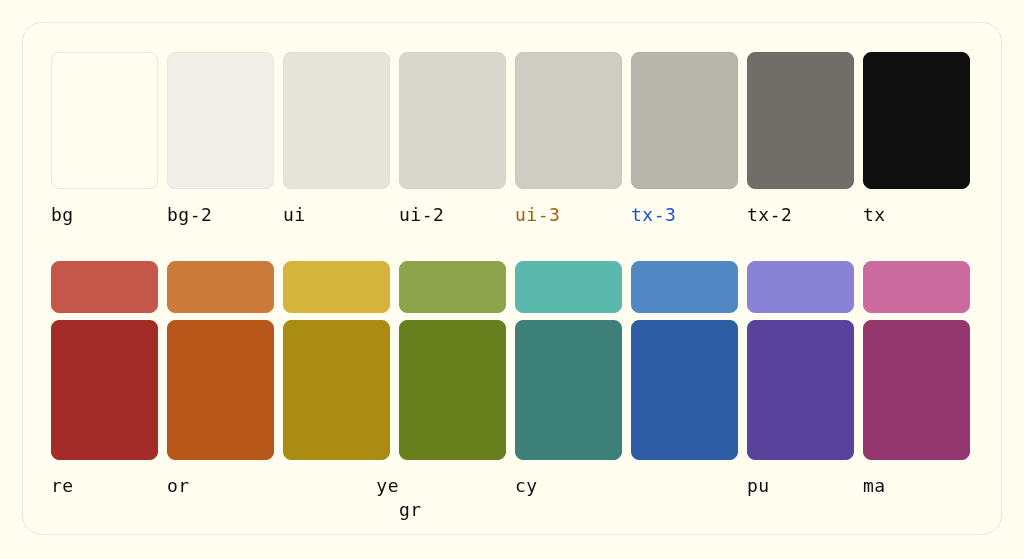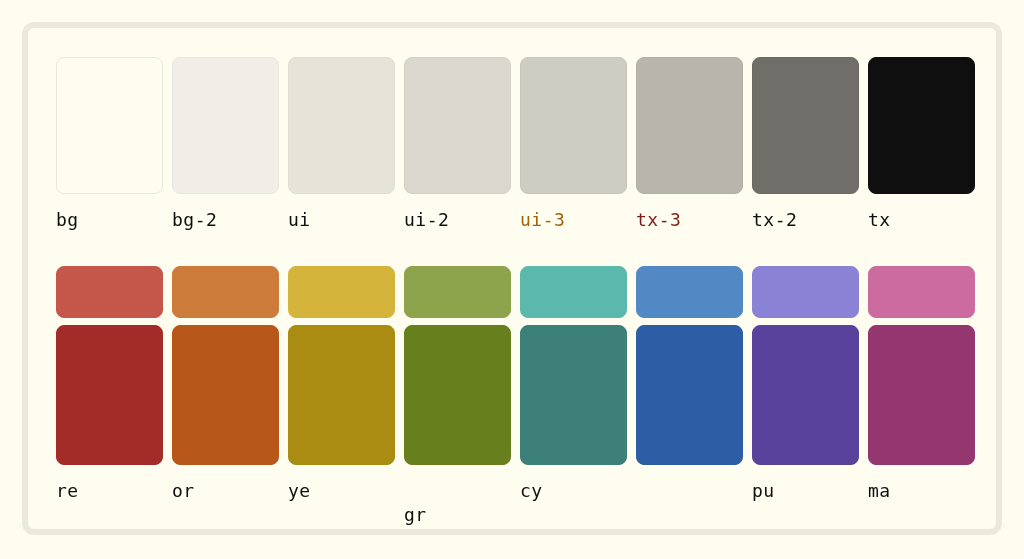--- a/index.html
+++ b/index.html
@@ -16,22 +16,22 @@
   }
 
   #palette-card {
     position: absolute;
     left: 22px;
     top: 22px;
     width: 980px;
     height: 513px;
     box-sizing: border-box;
     background: #fffcf0;
-    border: 6px solid #a16207;
-    border-radius: 12px;
+    border: 1px solid #a16207;
+    border-radius: 20px;
   }
 
   
   .swatch-row {
     position: absolute;
     left: 28px;
     display: flex;
     gap: 0px;
   }
 
@@ -105,21 +105,21 @@
       <div class="swatch-cell">
         <div class="swatch-box" style="background: rgb(218, 216, 206); border: 1px solid rgb(212, 210, 199);"></div>
         <div class="swatch-label" style="color: rgb(16, 15, 15);">ui-2</div>
       </div>
       <div class="swatch-cell">
         <div class="swatch-box" style="background: rgb(206, 205, 195); border: 1px solid rgb(200, 198, 188);"></div>
         <div class="swatch-label" style="color: #a16207;">ui-3</div>
       </div>
       <div class="swatch-cell">
         <div class="swatch-box" style="background: rgb(183, 181, 172); border: 1px solid rgb(177, 175, 166);"></div>
-        <div class="swatch-label" style="color: #7f1d1d;">tx-3</div>
+        <div class="swatch-label" style="color: #1d4ed8;">tx-3</div>
       </div>
       <div class="swatch-cell">
         <div class="swatch-box" style="background: rgb(111, 110, 105); border: 1px solid rgb(106, 105, 100);"></div>
         <div class="swatch-label" style="color: rgb(16, 15, 15);">tx-2</div>
       </div>
       <div class="swatch-cell">
         <div class="swatch-box" style="background: rgb(16, 15, 15); border: 1px solid rgb(16, 15, 15);"></div>
         <div class="swatch-label" style="color: rgb(16, 15, 15);">tx</div>
       </div>
     </div>
@@ -155,21 +155,21 @@
       <div class="swatch-cell">
         <div class="swatch-box" style="background: rgb(163, 44, 40); border: 1px solid rgb(163, 44, 40);"></div>
         <div class="swatch-label" style="color: rgb(16, 15, 15);">re</div>
       </div>
       <div class="swatch-cell">
         <div class="swatch-box" style="background: rgb(184, 87, 26); border: 1px solid rgb(184, 87, 26);"></div>
         <div class="swatch-label" style="color: rgb(16, 15, 15);">or</div>
       </div>
       <div class="swatch-cell">
         <div class="swatch-box" style="background: rgb(171, 140, 19); border: 1px solid rgb(171, 140, 19);"></div>
-        <div class="swatch-label" style="color: rgb(16, 15, 15);">ye</div>
+        <div class="swatch-label" style="color: rgb(16, 15, 15); text-align: right;">ye</div>
       </div>
       <div class="swatch-cell">
         <div class="swatch-box" style="background: rgb(103, 127, 28); border: 1px solid rgb(103, 127, 28);"></div>
         <div class="swatch-label" style="color: rgb(16, 15, 15); margin-top: 40px;">gr</div>
       </div>
       <div class="swatch-cell">
         <div class="swatch-box" style="background: rgb(61, 128, 121); border: 1px solid rgb(61, 128, 121);"></div>
         <div class="swatch-label" style="color: rgb(16, 15, 15);">cy</div>
       </div>
       <div class="swatch-cell">

